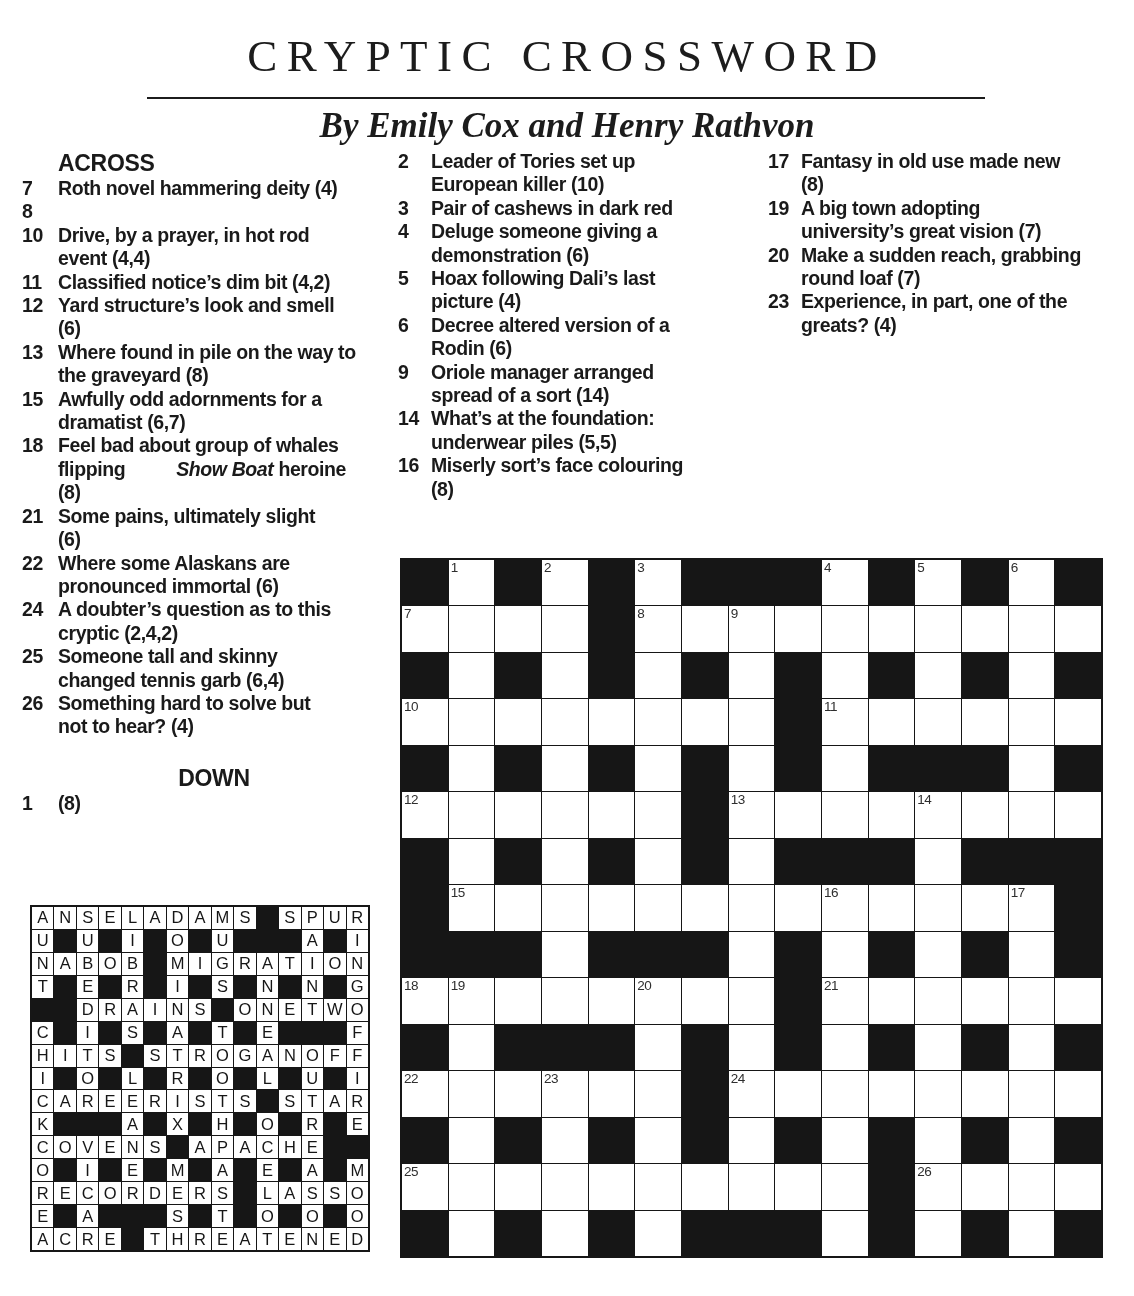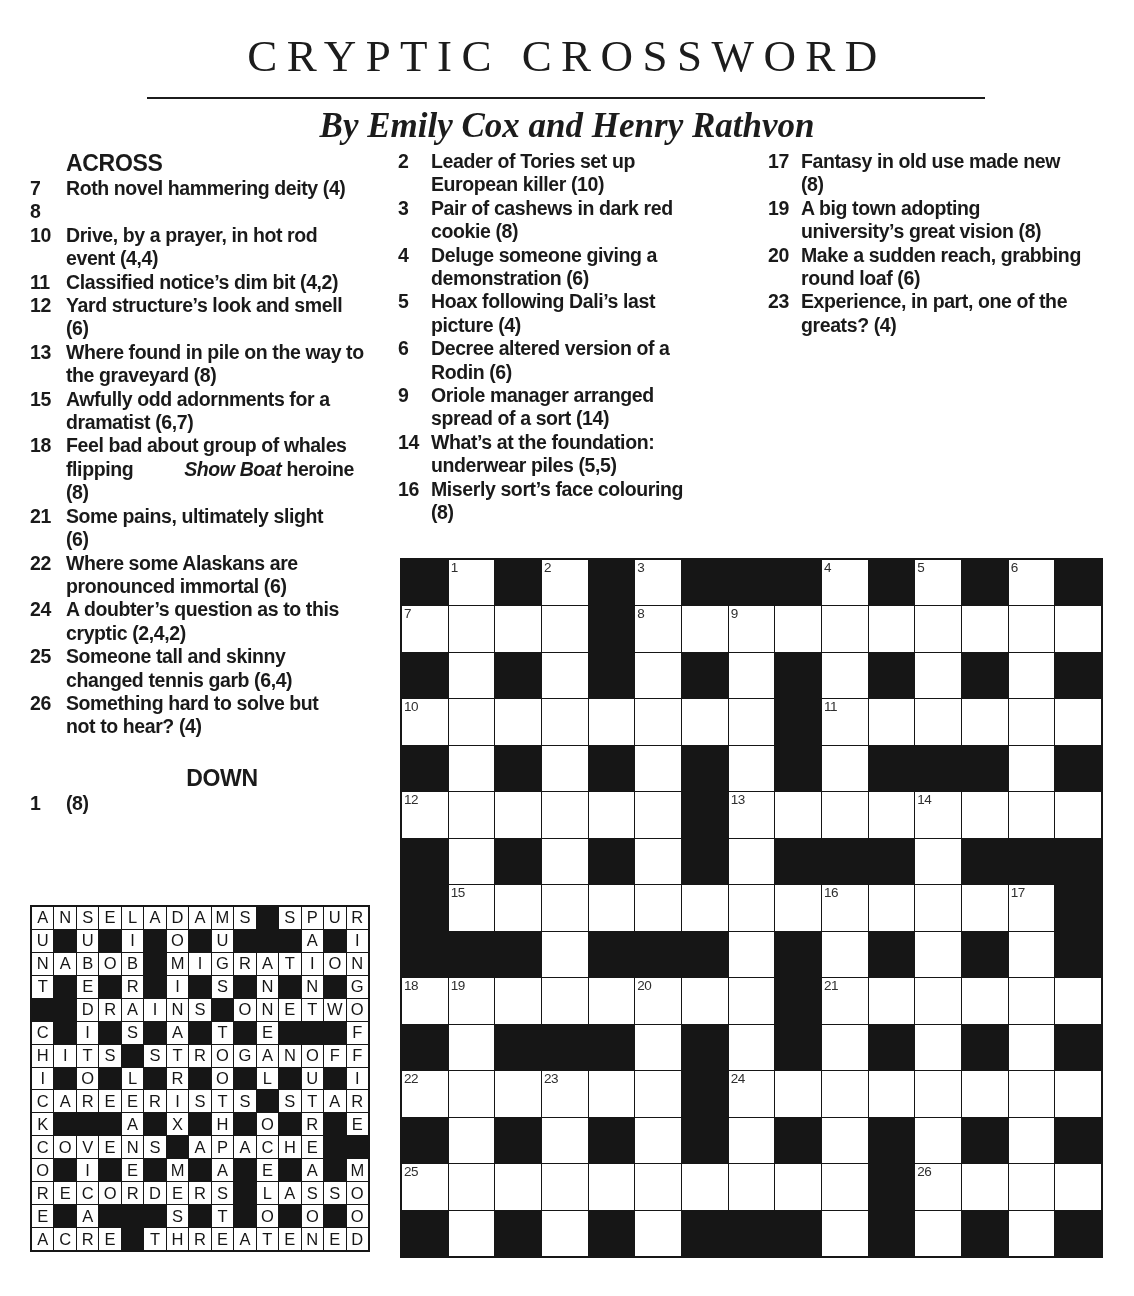--- a/index.html
+++ b/index.html
@@ -6,21 +6,21 @@
   .page{position:relative;width:1134px;height:1296px;background:#fff;overflow:hidden;
         font-family:"Liberation Sans","DejaVu Sans",sans-serif;color:#1a1a1a;}
   .title{position:absolute;top:26px;left:0;width:100%;text-align:center;
          font-family:"Liberation Serif","DejaVu Serif",serif;font-size:45px;line-height:60px;
          letter-spacing:0.21em;font-weight:400;color:#1c1c1c;white-space:nowrap;}
   .rule{position:absolute;top:97px;left:147px;width:838px;height:2px;background:#1c1c1c;}
   .byline{position:absolute;top:106px;left:0;width:100%;text-align:center;
           font-family:"Liberation Serif","DejaVu Serif",serif;font-style:italic;font-weight:bold;
           font-size:35px;color:#1c1c1c;}
   .clue-col{position:absolute;top:150px;}
-  #col-left{left:30px;width:348px;}
+  #col-left{left:22px;width:348px;}
   #col-mid{left:398px;width:332px;}
   #col-right{left:768px;width:358px;}
   .sec-header{font-size:23px;font-weight:bold;letter-spacing:-0.3px;
               padding-left:36px;line-height:27px;}
   .down-hd{margin-top:26px;text-align:center;}
   .clue{display:flex;align-items:flex-start;}
   .clue .num{flex:0 0 36px;font-size:19.5px;font-weight:bold;line-height:23.4px;letter-spacing:-0.4px;}
   .nw33 .clue .num{flex-basis:33px;}
   .clue .txt{flex:1;font-size:19.5px;font-weight:bold;line-height:23.4px;letter-spacing:-0.4px;}
   .clue .txt em{font-style:italic;margin-left:46px;}
@@ -156,21 +156,20 @@
           <span class="num">2</span>
           <span class="txt">
             <div>Leader of Tories set up</div>
             <div>European killer (10)</div>
           </span>
         </div>
         <div class="clue">
           <span class="num">3</span>
           <span class="txt">
             <div>Pair of cashews in dark red</div>
-            <div>cookie (8)</div>
           </span>
         </div>
         <div class="clue">
           <span class="num">4</span>
           <span class="txt">
             <div>Deluge someone giving a</div>
             <div>demonstration (6)</div>
           </span>
         </div>
         <div class="clue">
@@ -217,28 +216,28 @@
           <span class="num">17</span>
           <span class="txt">
             <div>Fantasy in old use made new</div>
             <div>(8)</div>
           </span>
         </div>
         <div class="clue">
           <span class="num">19</span>
           <span class="txt">
             <div>A big town adopting</div>
-            <div>university’s great vision (8)</div>
+            <div>university’s great vision (7)</div>
           </span>
         </div>
         <div class="clue">
           <span class="num">20</span>
           <span class="txt">
             <div>Make a sudden reach, grabbing</div>
-            <div>round loaf (6)</div>
+            <div>round loaf (7)</div>
           </span>
         </div>
         <div class="clue">
           <span class="num">23</span>
           <span class="txt">
             <div>Experience, in part, one of the</div>
             <div>greats? (4)</div>
           </span>
         </div>
       </div>

